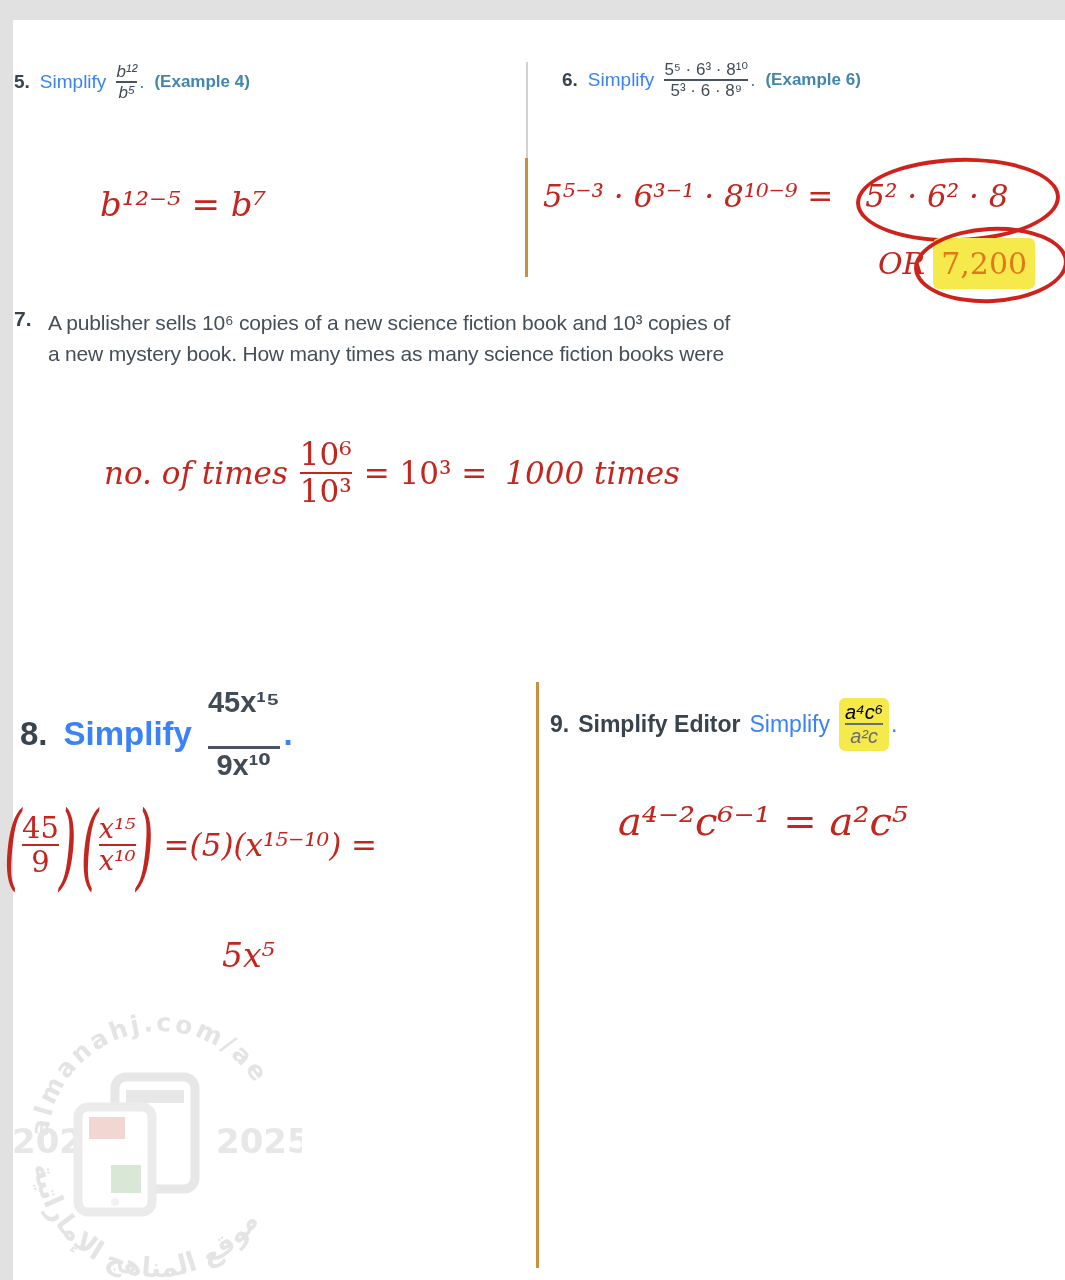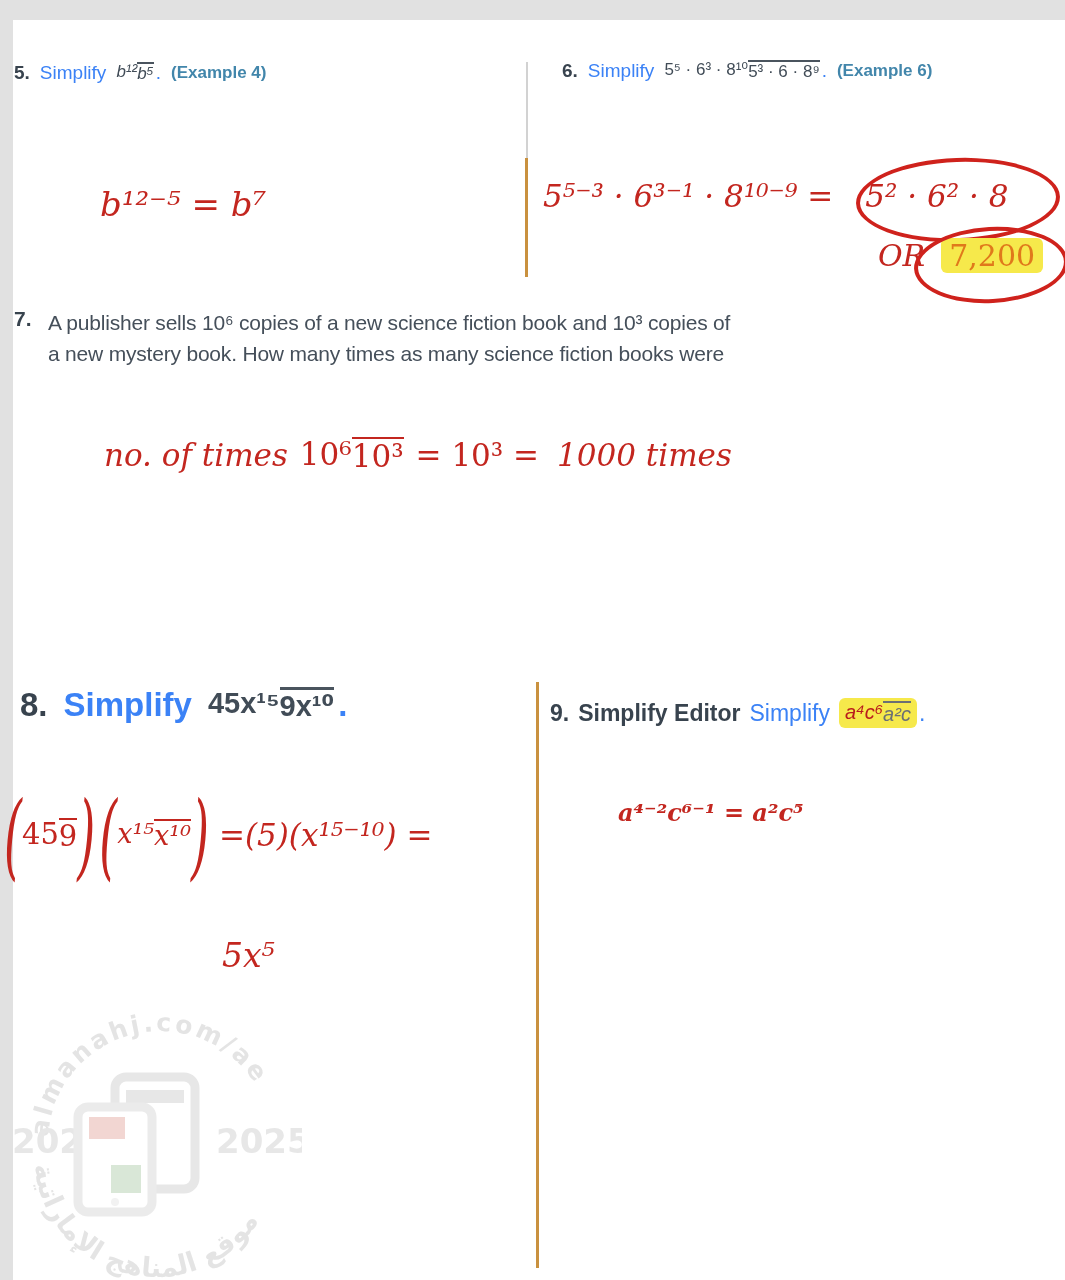--- a/index.html
+++ b/index.html
@@ -21,21 +21,21 @@
   .vdiv-orange-top{left:525px;top:158px;width:3px;height:119px;background:#c9913f;}
   .vdiv-orange-bottom{left:536px;top:682px;width:3px;height:586px;background:#c9913f;}
 
   
   .prob{position:absolute;display:flex;align-items:center;}
   .pnum{font-weight:700;color:#38434e;}
   .plabel{font-weight:500;color:#3b82f6;}
   .example{color:#4286ab;font-weight:700;}
 
   
-  .frac{display:inline-flex;flex-direction:row;text-align:center;vertical-align:middle;line-height:1.12;justify-content:space-between;}
+  .frac{display:inline-flex;flex-direction:column;text-align:center;vertical-align:middle;line-height:1.12;justify-content:space-between;}
   .frac .den{border-top:2px solid #4a545e;}
   .frac-dark{color:#414c57;font-weight:500;}
   .frac-red{color:#c3261f;}
   .frac-red .den{border-top:2.5px solid #c3261f;}
 
   
   .ink{position:absolute;color:#c3261f;font-family:"DejaVu Serif","Liberation Serif",serif;font-style:italic;}
   .ink-upright{font-style:normal;}
 
   
@@ -91,21 +91,21 @@
   </div>
 
   <div class="ink" style="left:543px;top:178px;font-size:31px;display:flex;align-items:center;">
     <span>5⁵⁻³ · 6³⁻¹ · 8¹⁰⁻⁹ =</span>
     <span style="margin-left:32px;">5² · 6² · 8</span>
   </div>
   <div class="circle" style="left:856px;top:158px;width:196px;height:76px;transform:rotate(-2deg);"></div>
 
   <div class="ink" style="left:878px;top:238px;font-size:30px;display:flex;align-items:center;">
     <span>OR</span>
-    <span class="hl ink-upright" style="color:#e0791b;margin-left:16px;padding:0 8px;">7,200</span>
+    <span class="hl ink-upright" style="color:#e0791b;margin-left:8px;padding:8px 8px;">7,200</span>
   </div>
   <div class="circle" style="left:914px;top:227px;width:146px;height:68px;transform:rotate(-3deg);"></div>
 
   <div style="position:absolute;left:14px;top:307px;">
     <span class="pnum" style="position:absolute;left:0;top:0;font-size:21px;">7.</span>
     <div style="margin-left:34px;width:860px;">
       <div class="p7-line">A publisher sells 10⁶ copies of a new science fiction book and 10³ copies of</div>
       <div class="p7-line">a new mystery book. How many times as many science fiction books were</div>
     </div>
   </div>
@@ -116,21 +116,21 @@
       <span class="num">10⁶</span>
       <span class="den">10³</span>
     </span>
     <span class="ink-upright">= 10³ =</span>
     <span style="margin-left:6px;">1000 times</span>
   </div>
 
   <div class="prob" style="left:20px;top:686px;gap:16px;font-size:33px;">
     <span class="pnum" style="font-weight:700;">8.</span>
     <span class="plabel" style="font-weight:600;">Simplify</span>
-    <span class="frac frac-dark" style="font-size:29px;font-weight:600;">
+    <span class="frac frac-dark" style="font-size:29px;font-weight:600;gap:28px;">
       <span class="num">45x¹⁵</span>
       <span class="den" style="border-top-width:3px;">9x¹⁰</span>
     </span>
     <span class="plabel" style="margin-left:-12px;font-weight:600;">.</span>
   </div>
 
   <div class="ink" style="left:4px;top:812px;display:flex;align-items:center;">
     <span class="bigparen">(</span>
     <span class="frac frac-red ink-upright" style="font-size:29px;">
       <span class="num">45</span>
@@ -145,26 +145,26 @@
     <span class="bigparen">)</span>
     <span style="font-size:31px;margin-left:10px;">=(5)(x¹⁵⁻¹⁰) =</span>
   </div>
   <div class="ink" style="left:222px;top:936px;font-size:33px;">5x⁵</div>
 
   <div class="prob" style="left:550px;top:698px;gap:9px;font-size:23px;">
     <span class="pnum">9.</span>
     <span class="pnum">Simplify Editor</span>
     <span class="plabel">Simplify</span>
     <span class="frac hl" style="font-size:20px;font-style:italic;color:#6b6f74;padding:3px 6px;">
-      <span class="num" style="color:#b91c1c;">a⁴c⁶</span>
+      <span class="num" style="color:#000000;">a⁴c⁶</span>
       <span class="den" style="border-top:2px solid #6b6f74;">a²c</span>
     </span>
     <span class="plabel" style="margin-left:-7px;">.</span>
   </div>
-  <div class="ink" style="left:618px;top:798px;font-size:24px;font-weight:bold;">a⁴⁻²c⁶⁻¹ = a²c⁵</div>
+  <div class="ink" style="left:618px;top:798px;font-size:40px;">a⁴⁻²c⁶⁻¹ = a²c⁵</div>
 
   <svg class="wm" width="290" height="275" viewBox="0 0 290 275">
     <defs>
       <path id="arcTop" d="M 36,138 A 112,112 0 0 1 260,138"></path>
       <path id="arcBottom" d="M 22,150 A 122,122 0 0 0 266,150"></path>
     </defs>
     <text font-size="25" fill="#e4e4e4" letter-spacing="3">
       <textPath href="#arcTop" startOffset="6">almanahj.com/ae</textPath>
     </text>
     <text x="0" y="148" font-size="34" fill="#e7e7e7">2026</text>

